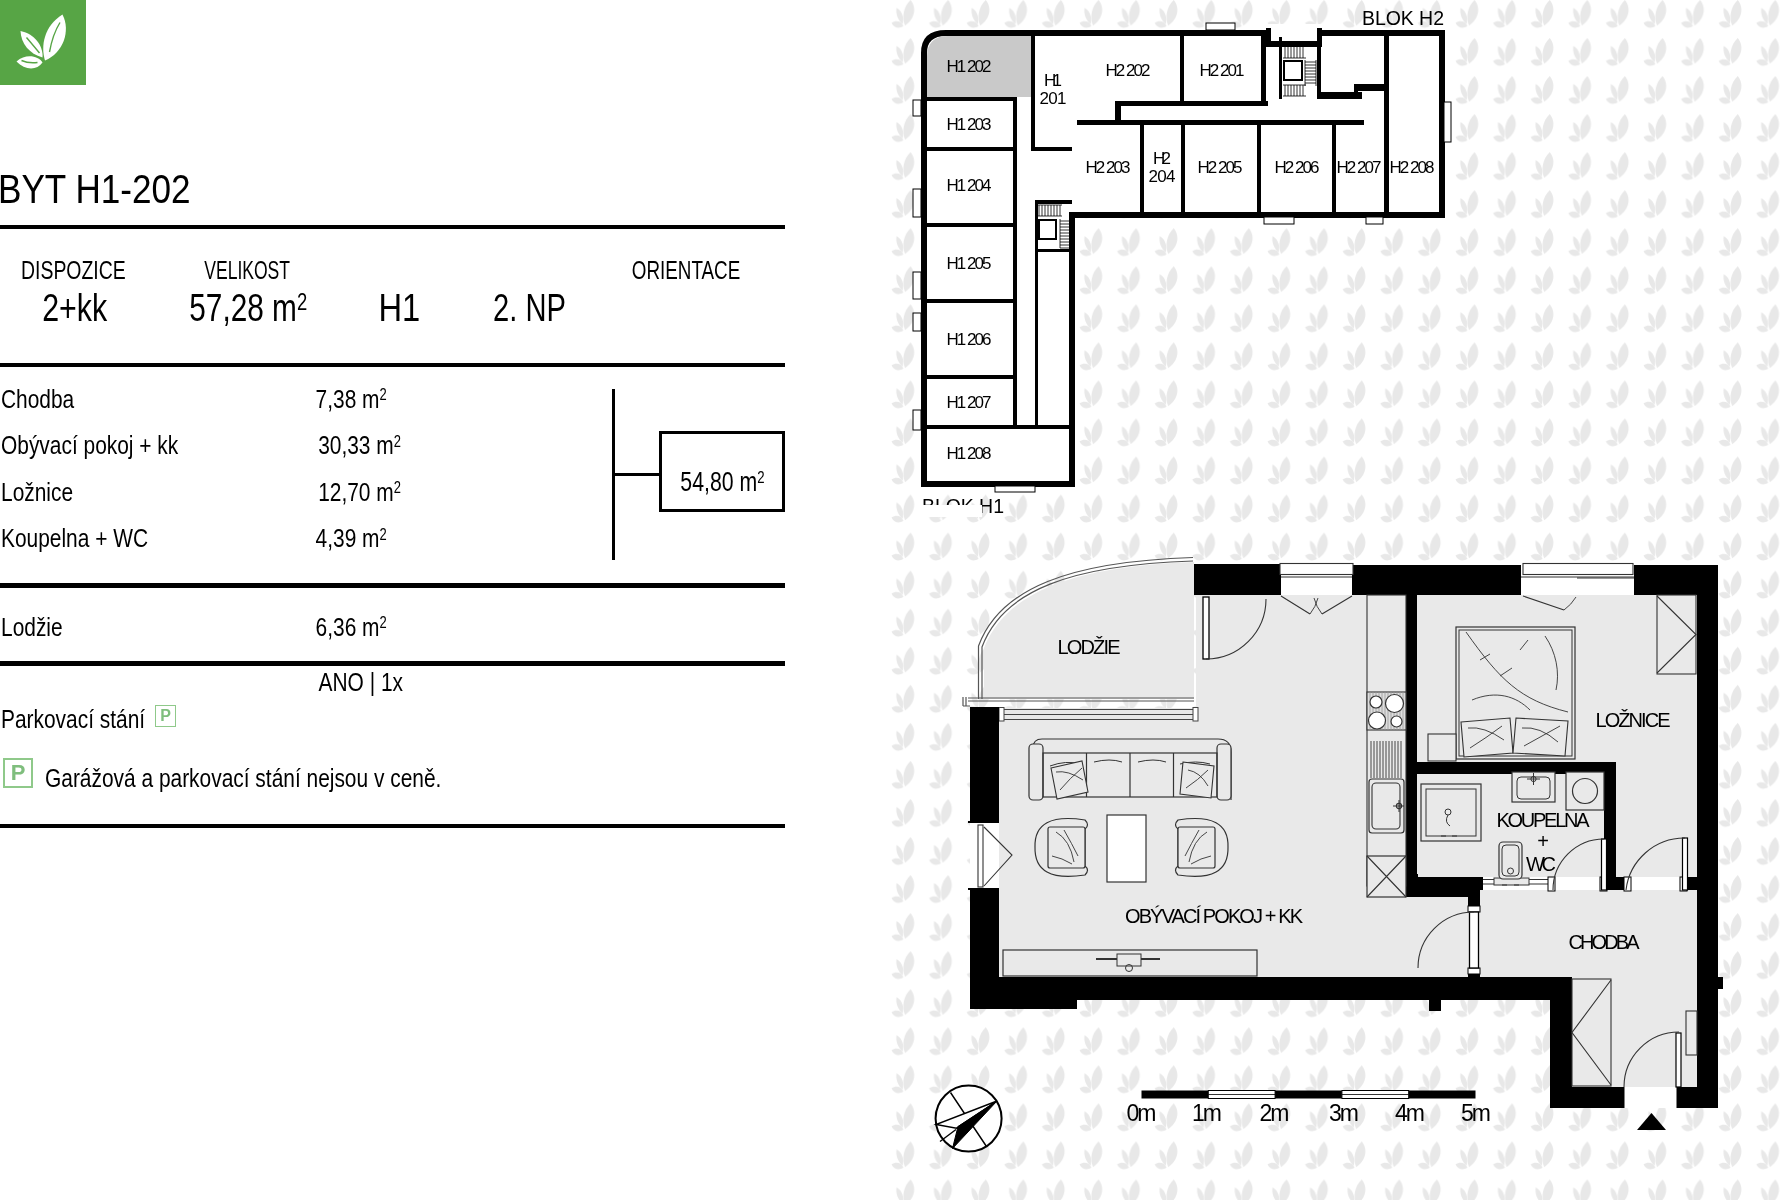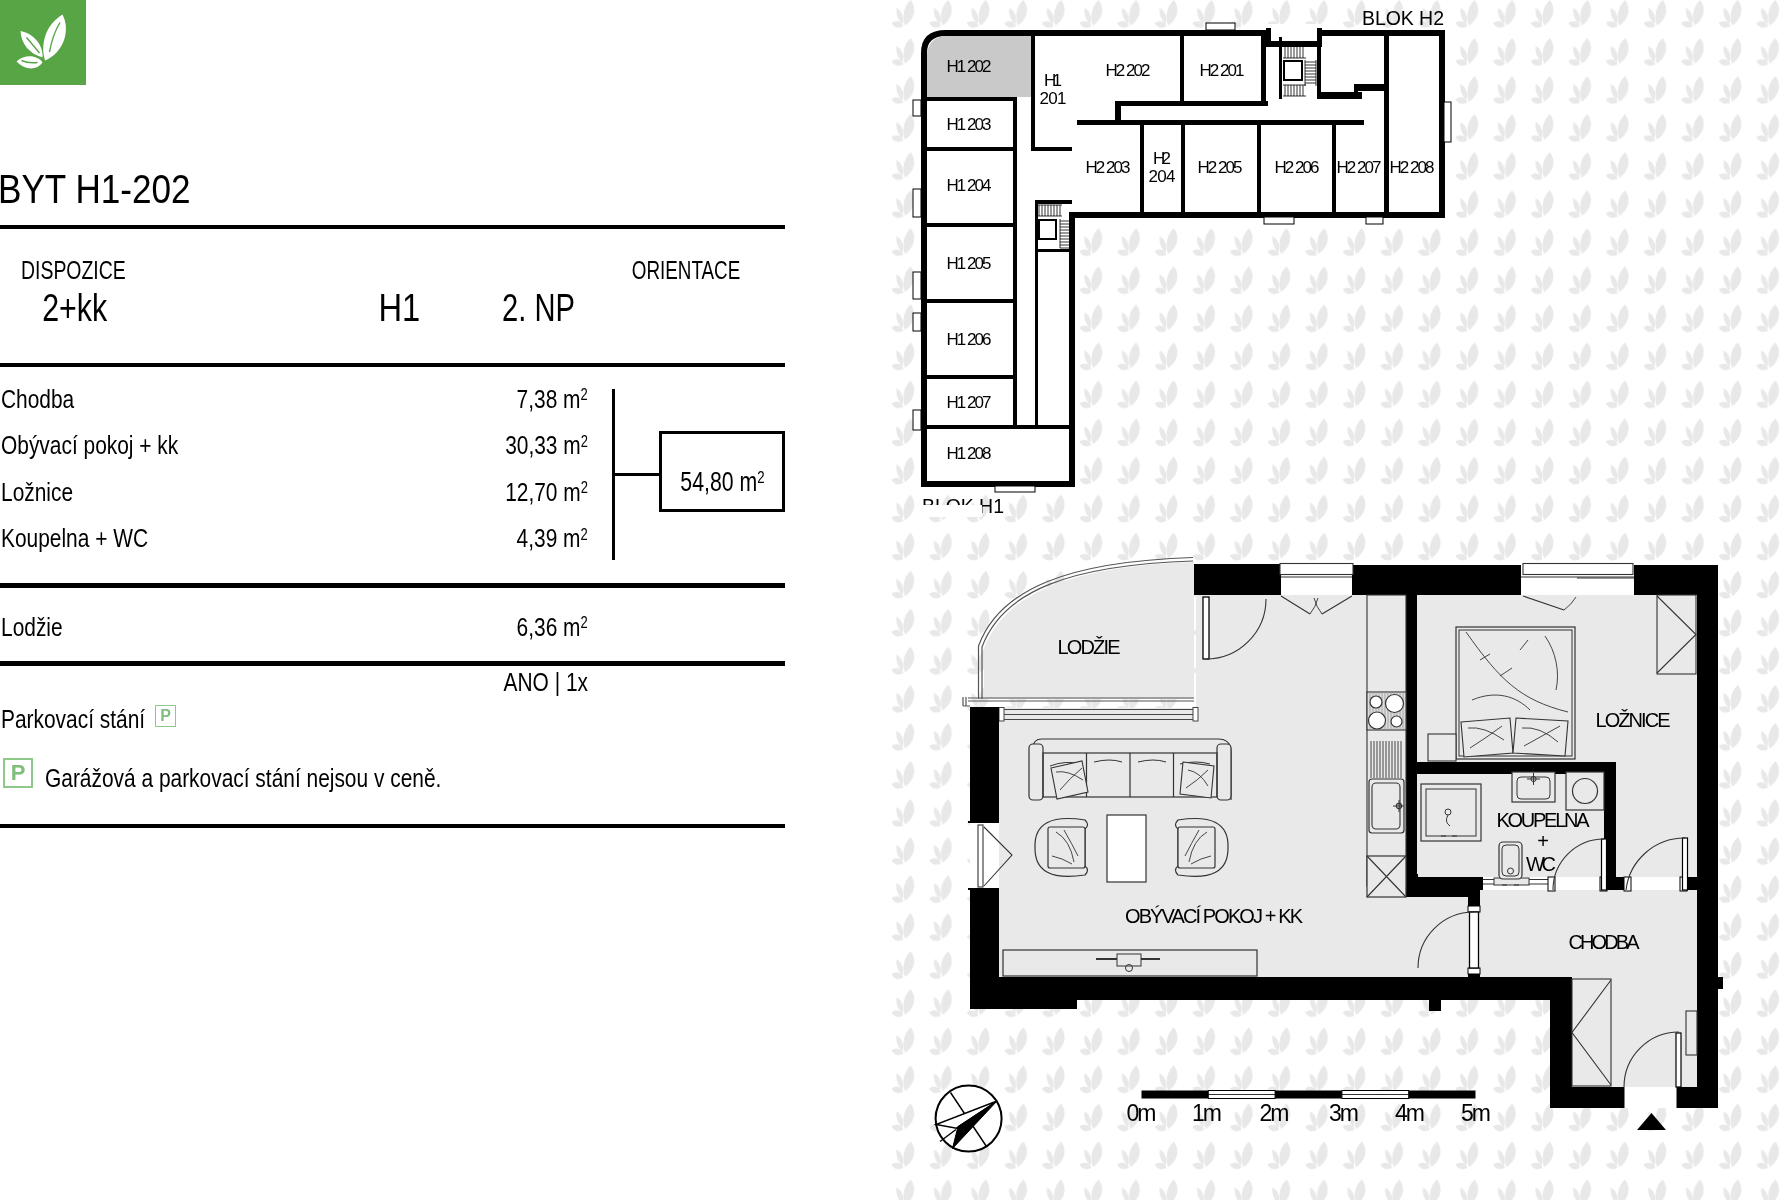--- a/index.html
+++ b/index.html
@@ -5,21 +5,21 @@
 *{box-sizing:border-box;margin:0;padding:0}
 body{margin:0;background:#fff}
 .page{position:relative;width:1789px;height:1200px;background:#fff;font-family:"Liberation Sans",sans-serif;color:#000;overflow:hidden}
 .abs{position:absolute}
 .rule{position:absolute;left:0;width:785px;background:#000}
 .hdr{position:absolute;top:256px;font-size:25px;text-align:center;white-space:nowrap}
 .hdr span,.val span{display:inline-block;transform:scaleX(0.82);transform-origin:center}
 .val{position:absolute;top:286.5px;font-size:38px;text-align:center;white-space:nowrap}
 .rowl{position:absolute;font-size:25.5px;white-space:nowrap}
 .rowl span{display:inline-block;transform:scaleX(0.82);transform-origin:left}
-.rowv{position:absolute;width:288px;left:300px;font-size:25.5px;text-align:right;white-space:nowrap}
+.rowv{position:absolute;width:288px;left:300px;font-size:25.5px;text-align:left;white-space:nowrap}
 .rowv span{display:inline-block;transform:scaleX(0.82);transform-origin:right}
 sup{font-size:62%;vertical-align:baseline;position:relative;top:-0.45em}
 </style>
 </head>
 <body>
 <div class="page">
 
 <div class="abs" style="left:0;top:0;width:86px;height:85px;background:#57a545">
 <svg width="86" height="85" viewBox="0 0 86 85">
 
@@ -36,31 +36,33 @@
 </svg>
 </div>
 
 
 <div class="abs" style="left:-2px;top:167px;font-size:40px"><span style="display:inline-block;transform:scaleX(0.878);transform-origin:left">BYT H1-202</span></div>
 
 <div class="rule" style="top:225px;height:4px"></div>
 
 <div class="hdr" style="left:-77px;width:300px"><span style="transform:scaleX(0.777)">DISPOZICE</span></div>
 
+<div class="hdr" style="left:97px;width:300px"><span style="transform:scaleX(0.702)">VELIKOST</span></div>
 
 
 
 <div class="hdr" style="left:536px;width:300px"><span style="transform:scaleX(0.753)">ORIENTACE</span></div>
 
 <div class="val" style="left:-75px;width:300px"><span style="transform:scaleX(0.80)">2+kk</span></div>
 
+<div class="val" style="left:98px;width:300px"><span style="transform:scaleX(0.784)">57,28 m<sup>2</sup></span></div>
 
 <div class="val" style="left:249px;width:300px"><span style="transform:scaleX(0.86)">H1</span></div>
 
-<div class="val" style="left:389px;width:300px"><span style="transform:scaleX(0.767)">2. NP</span></div>
+<div class="val" style="left:380px;width:300px"><span style="transform:scaleX(0.767)">2. NP</span></div>
 
 
 <div class="rule" style="top:363px;height:4px"></div>
 
 <div class="rowl" style="left:1px;top:384.5px"><span>Chodba</span></div>
 
 <div class="rowv" style="top:384.5px"><span>7,38 m<sup>2</sup></span></div>
 
 <div class="rowl" style="left:1px;top:431px"><span>Obývací pokoj + kk</span></div>
 

